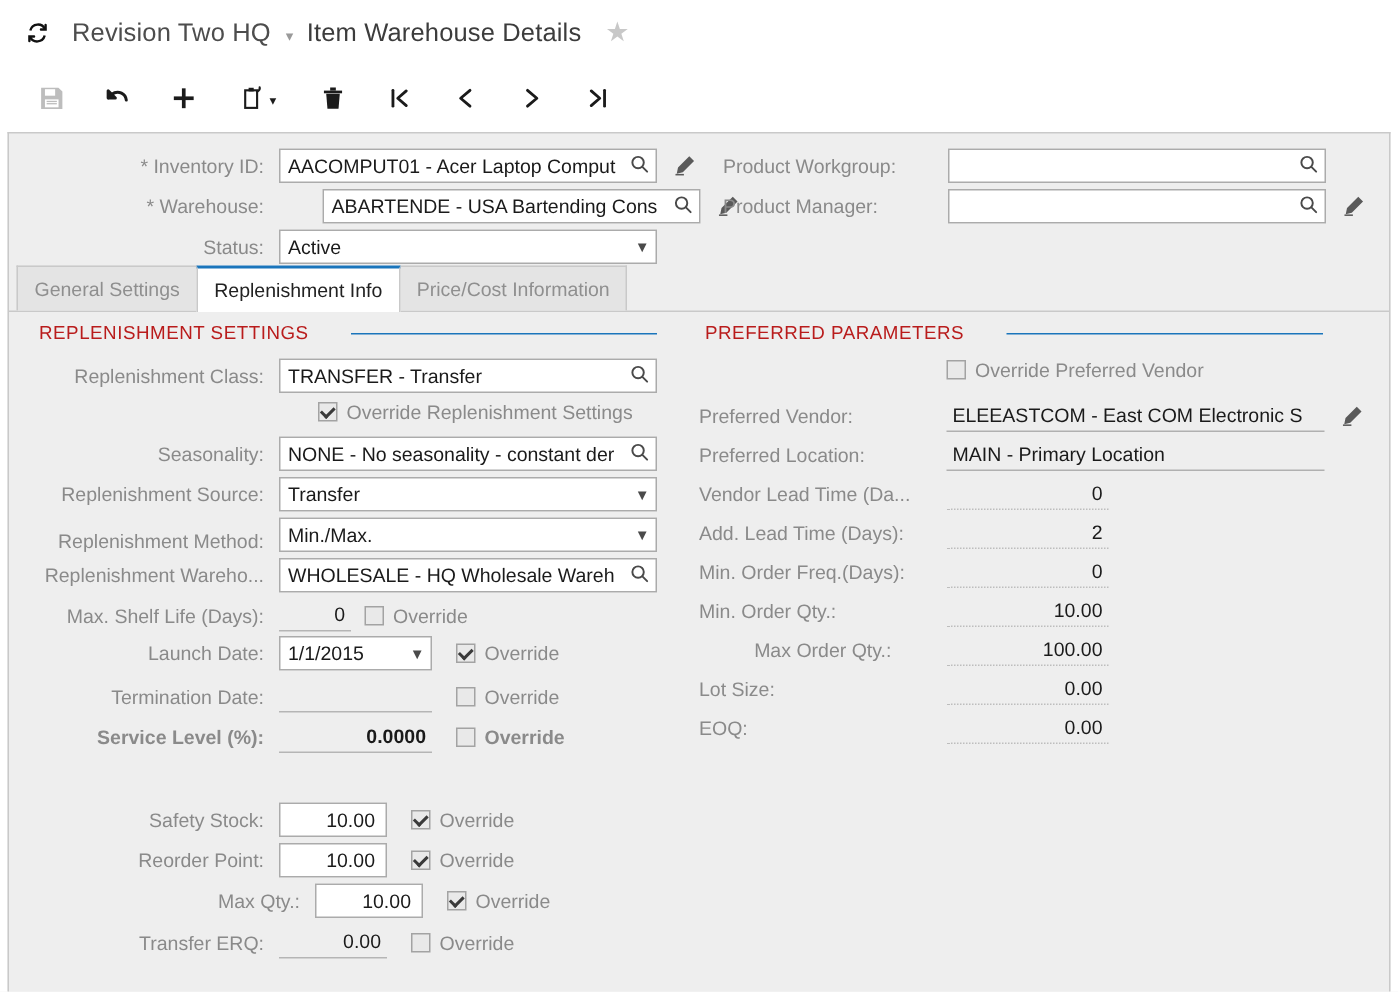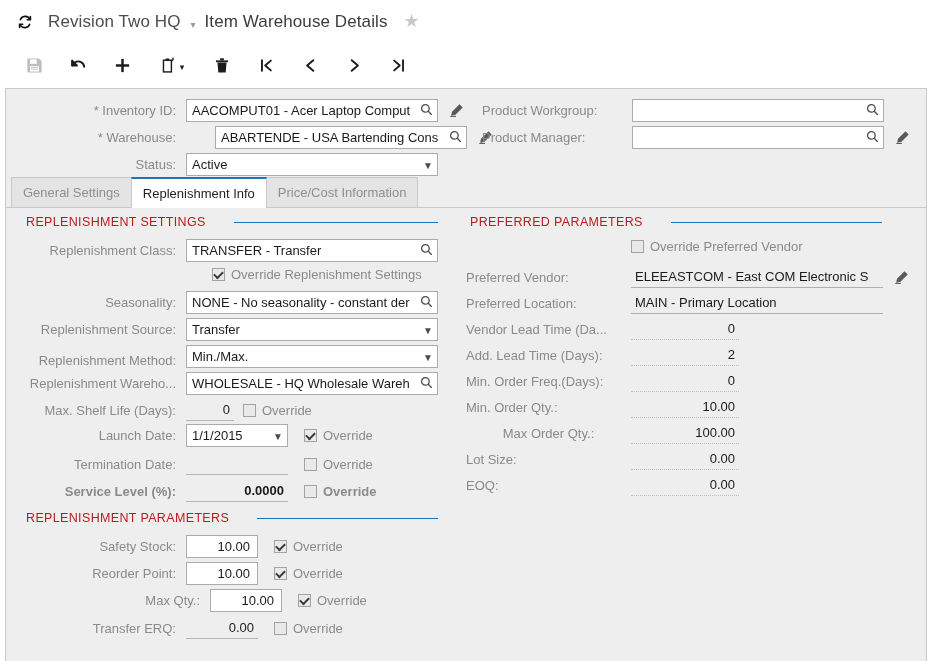--- a/index.html
+++ b/index.html
@@ -518,24 +518,20 @@
       <span class="cb-lbl">Override</span>
     </div>
 
     <div class="fieldrow" style="left:0; top:272px;font-weight:bold;">
       <div class="lbl" style="width:180px;">Service Level (%):</div>
       <div class="roline num" style="width:102px;">0.0000</div>
       <span class="cb" style="margin-left:16px;"></span>
       <span class="cb-lbl">Override</span>
     </div>
 
-    <div class="section-head" style="left:20px; top:303px; width:412px;">
-      <span>REPLENISHMENT PARAMETERS</span>
-      <span class="rule"></span>
-    </div>
 
     <div class="fieldrow" style="left:0; top:327px;">
       <div class="lbl" style="width:180px;">Safety Stock:</div>
       <div class="tbox num" style="width:72px;">
         <span class="val">10.00</span>
       </div>
       <span class="cb checked" style="margin-left:16px;"></span>
       <span class="cb-lbl">Override</span>
     </div>
 

